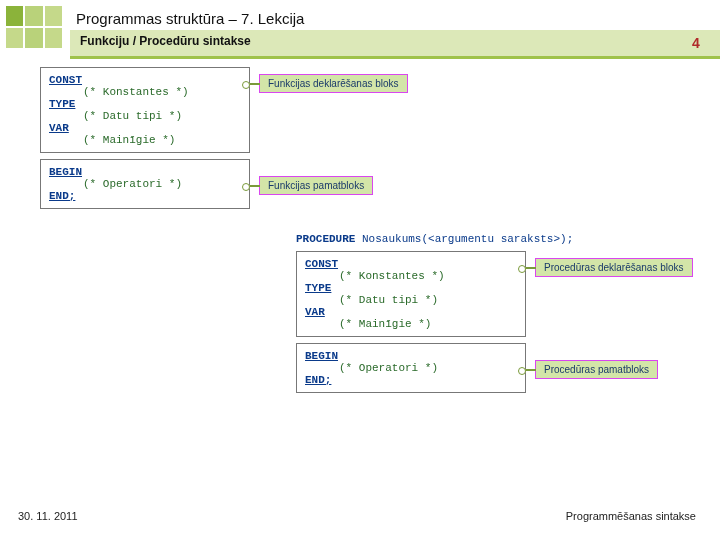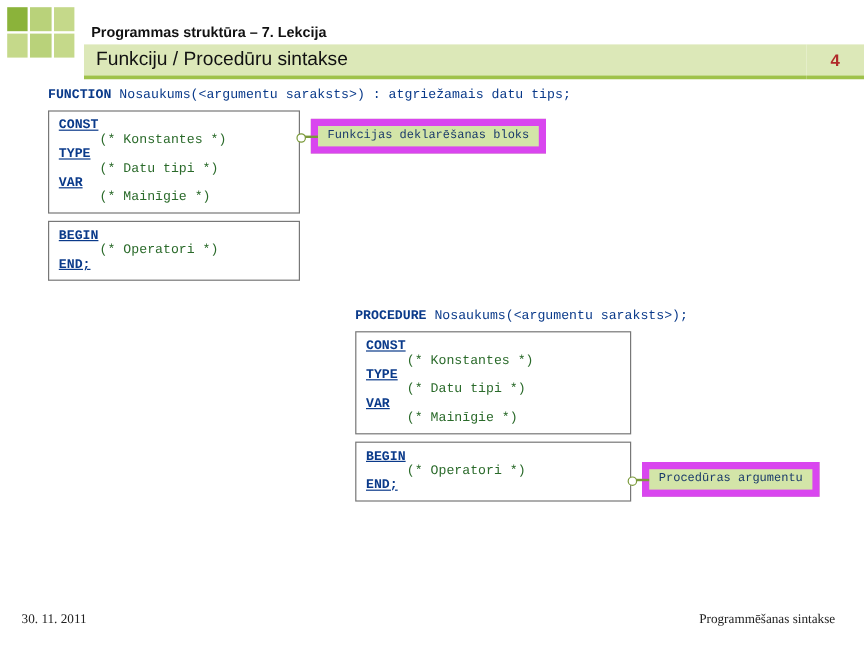--- a/index.html
+++ b/index.html
@@ -28,36 +28,36 @@
   }
   .logo-block div { background: #c5d98a; }
   .logo-block .a { background: #8bb33a; }
   .logo-block .b { background: #b9d27a; }
   .header-text {
     flex: 1;
     display: flex;
     flex-direction: column;
   }
   .breadcrumb {
-    font-size: 12px;
-    font-weight: bold;
-    padding: 20px 6px 3px 6px;
+    font-size: 15px;
+    font-weight: normal;
+    padding: 10px 6px 3px 6px;
     color: #111;
   }
   .title-row {
     display: flex;
     align-items: stretch;
   }
   .title-bar {
     flex: 1;
     background: #dce8b8;
     border-bottom: 3px solid #9fc24a;
     padding: 4px 10px 4px 10px;
-    font-size: 16px;
-    font-weight: normal;
+    font-size: 12px;
+    font-weight: bold;
     color: #111;
   }
   .page-num {
     width: 48px;
     background: #dce8b8;
     border-bottom: 3px solid #9fc24a;
     color: #b02a2a;
     font-size: 14px;
     font-weight: bold;
     text-align: center;
@@ -82,22 +82,22 @@
     font-family: "Courier New", monospace;
     font-size: 11px;
     color: #0a3a8a;
     padding: 6px 8px;
   }
   .kw { font-weight: bold; text-decoration: underline; }
   .cm { color: #2a6a2a; padding-left: 34px; display: block; }
   .callout {
     position: absolute;
     background: #d3e5a8;
-    border: 6px solid #d946ef;
-    font-family: Liberation Mono, monospace;
+    border: 1px solid #d946ef;
+    font-family: Liberation Sans, sans-serif;
     font-size: 10px;
     color: #1a3a6a;
     padding: 3px 8px;
     white-space: nowrap;
   }
   .callout::before {
     content: "";
     position: absolute;
     left: -14px;
     top: 50%;
@@ -125,21 +125,20 @@
   }
   .footer {
     position: absolute;
     bottom: 18px;
     left: 18px;
     right: 24px;
     display: flex;
     justify-content: space-between;
     font-size: 11px;
     color: #222;
-    font-family: Liberation Serif, serif;
   }
 </style>
 </head>
 <body>
 
 <div class="header">
   <div class="logo-block">
     <div class="a"></div>
       <div class="b"></div>
       <div></div>
@@ -151,55 +150,56 @@
     <div class="breadcrumb">Programmas struktūra – 7. Lekcija</div>
     <div class="title-row">
       <div class="title-bar">Funkciju / Procedūru sintakse</div>
       <div class="page-num">4</div>
     </div>
   </div>
 </div>
 
 <div class="content">
 
-  <div class="sig"><b>FUNCTION</b><span> Nosaukums(&lt;argumentu saraksts&gt;) : atgriežamais datu tips;</span></div>
 
   <div class="box" style="width:210px;">
     <span class="kw">CONST</span>
     <span class="cm">(* Konstantes *)</span>
     <span class="kw">TYPE</span>
     <span class="cm">(* Datu tipi *)</span>
     <span class="kw">VAR</span>
     <span class="cm">(* Mainīgie *)</span>
     <div class="callout" style="left:218px; top:6px;">Funkcijas deklarēšanas bloks</div>
   </div>
 
   <div class="box" style="width:210px;">
     <span class="kw">BEGIN</span>
     <span class="cm">(* Operatori *)</span>
     <span class="kw">END;</span>
+    <div class="callout" style="left:218px; top:16px;">Funkcijas pamatbloks</div>
   </div>
 
   <div class="section2">
     <div class="sig"><b>PROCEDURE</b><span> Nosaukums(&lt;argumentu saraksts&gt;);</span></div>
 
     <div class="box" style="width:230px;">
       <span class="kw">CONST</span>
       <span class="cm">(* Konstantes *)</span>
       <span class="kw">TYPE</span>
       <span class="cm">(* Datu tipi *)</span>
       <span class="kw">VAR</span>
       <span class="cm">(* Mainīgie *)</span>
+      <div class="callout" style="left:238px; top:6px;">Procedūras deklarēšanas bloks</div>
     </div>
 
     <div class="box" style="width:230px;">
       <span class="kw">BEGIN</span>
       <span class="cm">(* Operatori *)</span>
       <span class="kw">END;</span>
-      <div class="callout" style="left:238px; top:16px;">Procedūras argumentu</div>
+      <div class="callout" style="left:238px; top:16px;">Procedūras pamatbloks</div>
     </div>
   </div>
 
 </div>
 
 <div class="footer">
   <span>30. 11. 2011</span>
   <span>Programmēšanas sintakse</span>
 </div>
 

